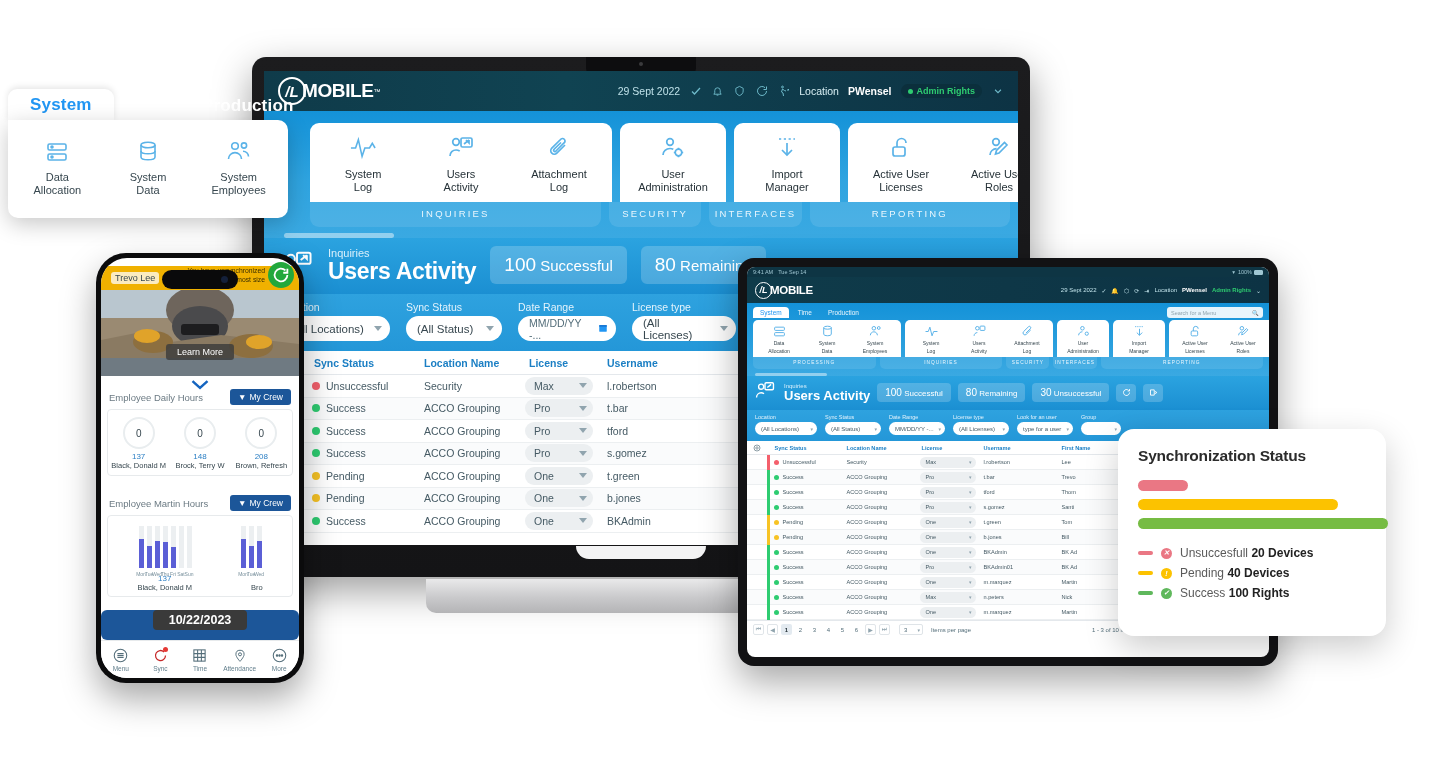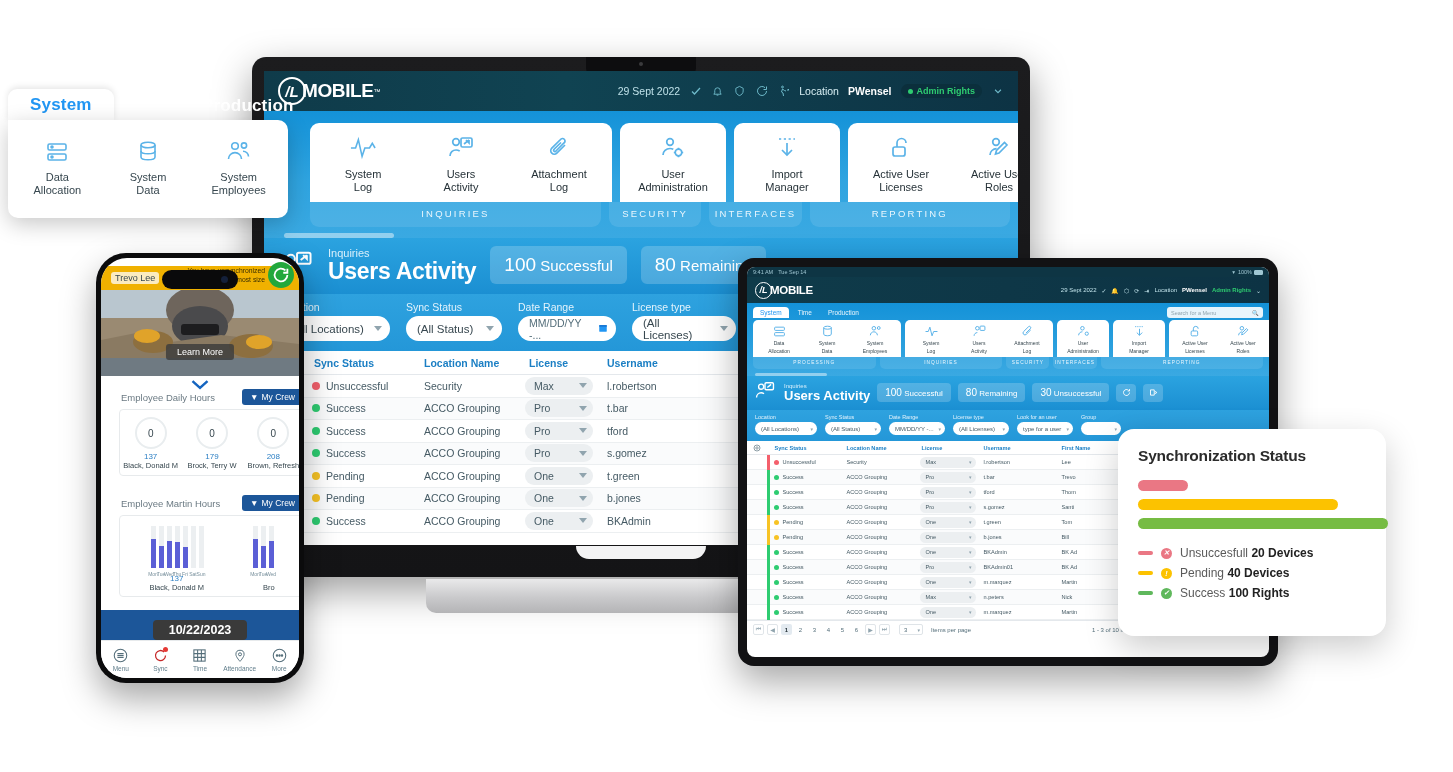--- a/index.html
+++ b/index.html
@@ -107,37 +107,37 @@
   #phone .scr { position:absolute; left:5px; top:5px; width:198px; height:420px; border-radius:26px; overflow:hidden; background:#fff; }
   #phone .island{position:absolute;left:50%;top:12px;transform:translateX(-50%);width:76px;height:19px;background:#0a0a0b;border-radius:11px;z-index:9;}
   #phone .island .lens{position:absolute;right:10px;top:6px;width:7px;height:7px;border-radius:50%;background:#14203a;}
   .ph-hello{position:absolute;left:10px;top:14px;font-size:9px;color:#37474f;z-index:8;background:rgba(255,255,255,.75);padding:1px 4px;border-radius:3px;}
   .ph-banner{position:absolute;left:0;top:8px;width:198px;height:24px;background:#f0b100;z-index:6;}
   .ph-banner .bt{position:absolute;right:34px;top:1px;width:92px;font-size:6.8px;line-height:8.5px;color:#3a2f00;text-align:right;}
   .ph-sync{position:absolute;right:5px;top:4px;width:26px;height:26px;border-radius:50%;background:#22a83c;z-index:8;display:flex;align-items:center;justify-content:center;}
   .ph-hero{position:absolute;left:0;top:22px;width:198px;height:96px;overflow:hidden;}
   .ph-learn{position:absolute;left:50%;top:86px;transform:translateX(-50%);background:rgba(60,60,60,.82);color:#fff;font-size:9px;padding:3px 11px;border-radius:3px;z-index:7;}
   .ph-arrow{position:absolute;left:0;top:118px;width:198px;text-align:center;}
-  .ph-sec{position:absolute;left:12px;width:198px;}
+  .ph-sec{position:absolute;left:0;width:198px;}
   .ph-sec .hd{display:flex;align-items:center;justify-content:space-between;padding:0 8px;}
   .ph-sec .hd .t{font-size:9.5px;color:#6b7a83;}
   .crewbtn{background:#1c5699;color:#fff;font-size:8.5px;border-radius:3px;padding:3px 8px;display:flex;align-items:center;gap:3px;}
   .ph-card{margin:4px 6px 0;border:1px solid #e7eaec;border-radius:4px;background:#fff;}
   .gauges{display:flex;justify-content:space-around;padding:7px 0 2px;}
   .gauge{width:32px;height:32px;border-radius:50%;border:2.5px solid #e9edef;display:flex;align-items:center;justify-content:center;font-size:10px;color:#37474f;}
   .gnames{display:flex;justify-content:space-around;padding:1px 0 5px;}
   .gname{text-align:center;width:58px;}
   .gname .n{font-size:8px;color:#2b7fc4;}
   .gname .m{font-size:7.5px;color:#37474f;}
   .bars{display:flex;justify-content:space-around;align-items:flex-end;height:52px;padding:4px 6px 0;}
   .bargrp{display:flex;gap:3px;align-items:flex-end;}
   .bcol{width:5px;background:#eceff1;height:42px;position:relative;}
   .bcol i{position:absolute;bottom:0;left:0;width:5px;background:#5b5fd6;display:block;}
   .bcol u{position:absolute;bottom:-9px;left:-4px;width:13px;font-size:5px;color:#78909c;text-align:center;text-decoration:none;}
-  .ph-date{position:absolute;left:0;bottom:38px;width:198px;height:30px;background:#1c5699;display:flex;align-items:flex-end;justify-content:center;}
+  .ph-date{position:absolute;left:0;bottom:38px;width:198px;height:30px;background:#1c5699;display:flex;align-items:flex-start;justify-content:center;border-radius:6px;}
   .ph-date .d{background:#3a3a3a;color:#fff;font-size:12.5px;font-weight:700;border-radius:4px;padding:3px 16px;}
   .ph-tabs{position:absolute;left:0;bottom:0;width:198px;height:38px;background:#fff;border-top:1px solid #e7eaec;display:flex;align-items:center;}
   .ph-tab{flex:1;text-align:center;}
   .ph-tab .ic{height:17px;display:flex;align-items:center;justify-content:center;position:relative;}
   .ph-tab .lb{font-size:6.5px;color:#607d8b;margin-top:1px;}
   .reddot{position:absolute;top:0;right:12px;width:5px;height:5px;border-radius:50%;background:#e53935;}
 
   
   #tablet { position:absolute; left:738px; top:258px; width:540px; height:408px; z-index:50; }
   #tablet .body { position:absolute; inset:0; background:#121214; border-radius:16px; padding:9px; box-shadow:0 16px 36px rgba(0,0,0,.34);}
@@ -658,21 +658,21 @@
             <div class="gauge">0</div>
             <div class="gauge">0</div>
             <div class="gauge">0</div>
           </div>
           <div class="gnames">
             <div class="gname">
               <div class="n">137</div>
               <div class="m">Black, Donald M</div>
             </div>
             <div class="gname">
-              <div class="n">179</div>
+              <div class="n">148</div>
               <div class="m">Brock, Terry W</div>
             </div>
             <div class="gname">
               <div class="n">208</div>
               <div class="m">Brown, Refresh</div>
             </div>
           </div>
         </div>
       </div>
 

